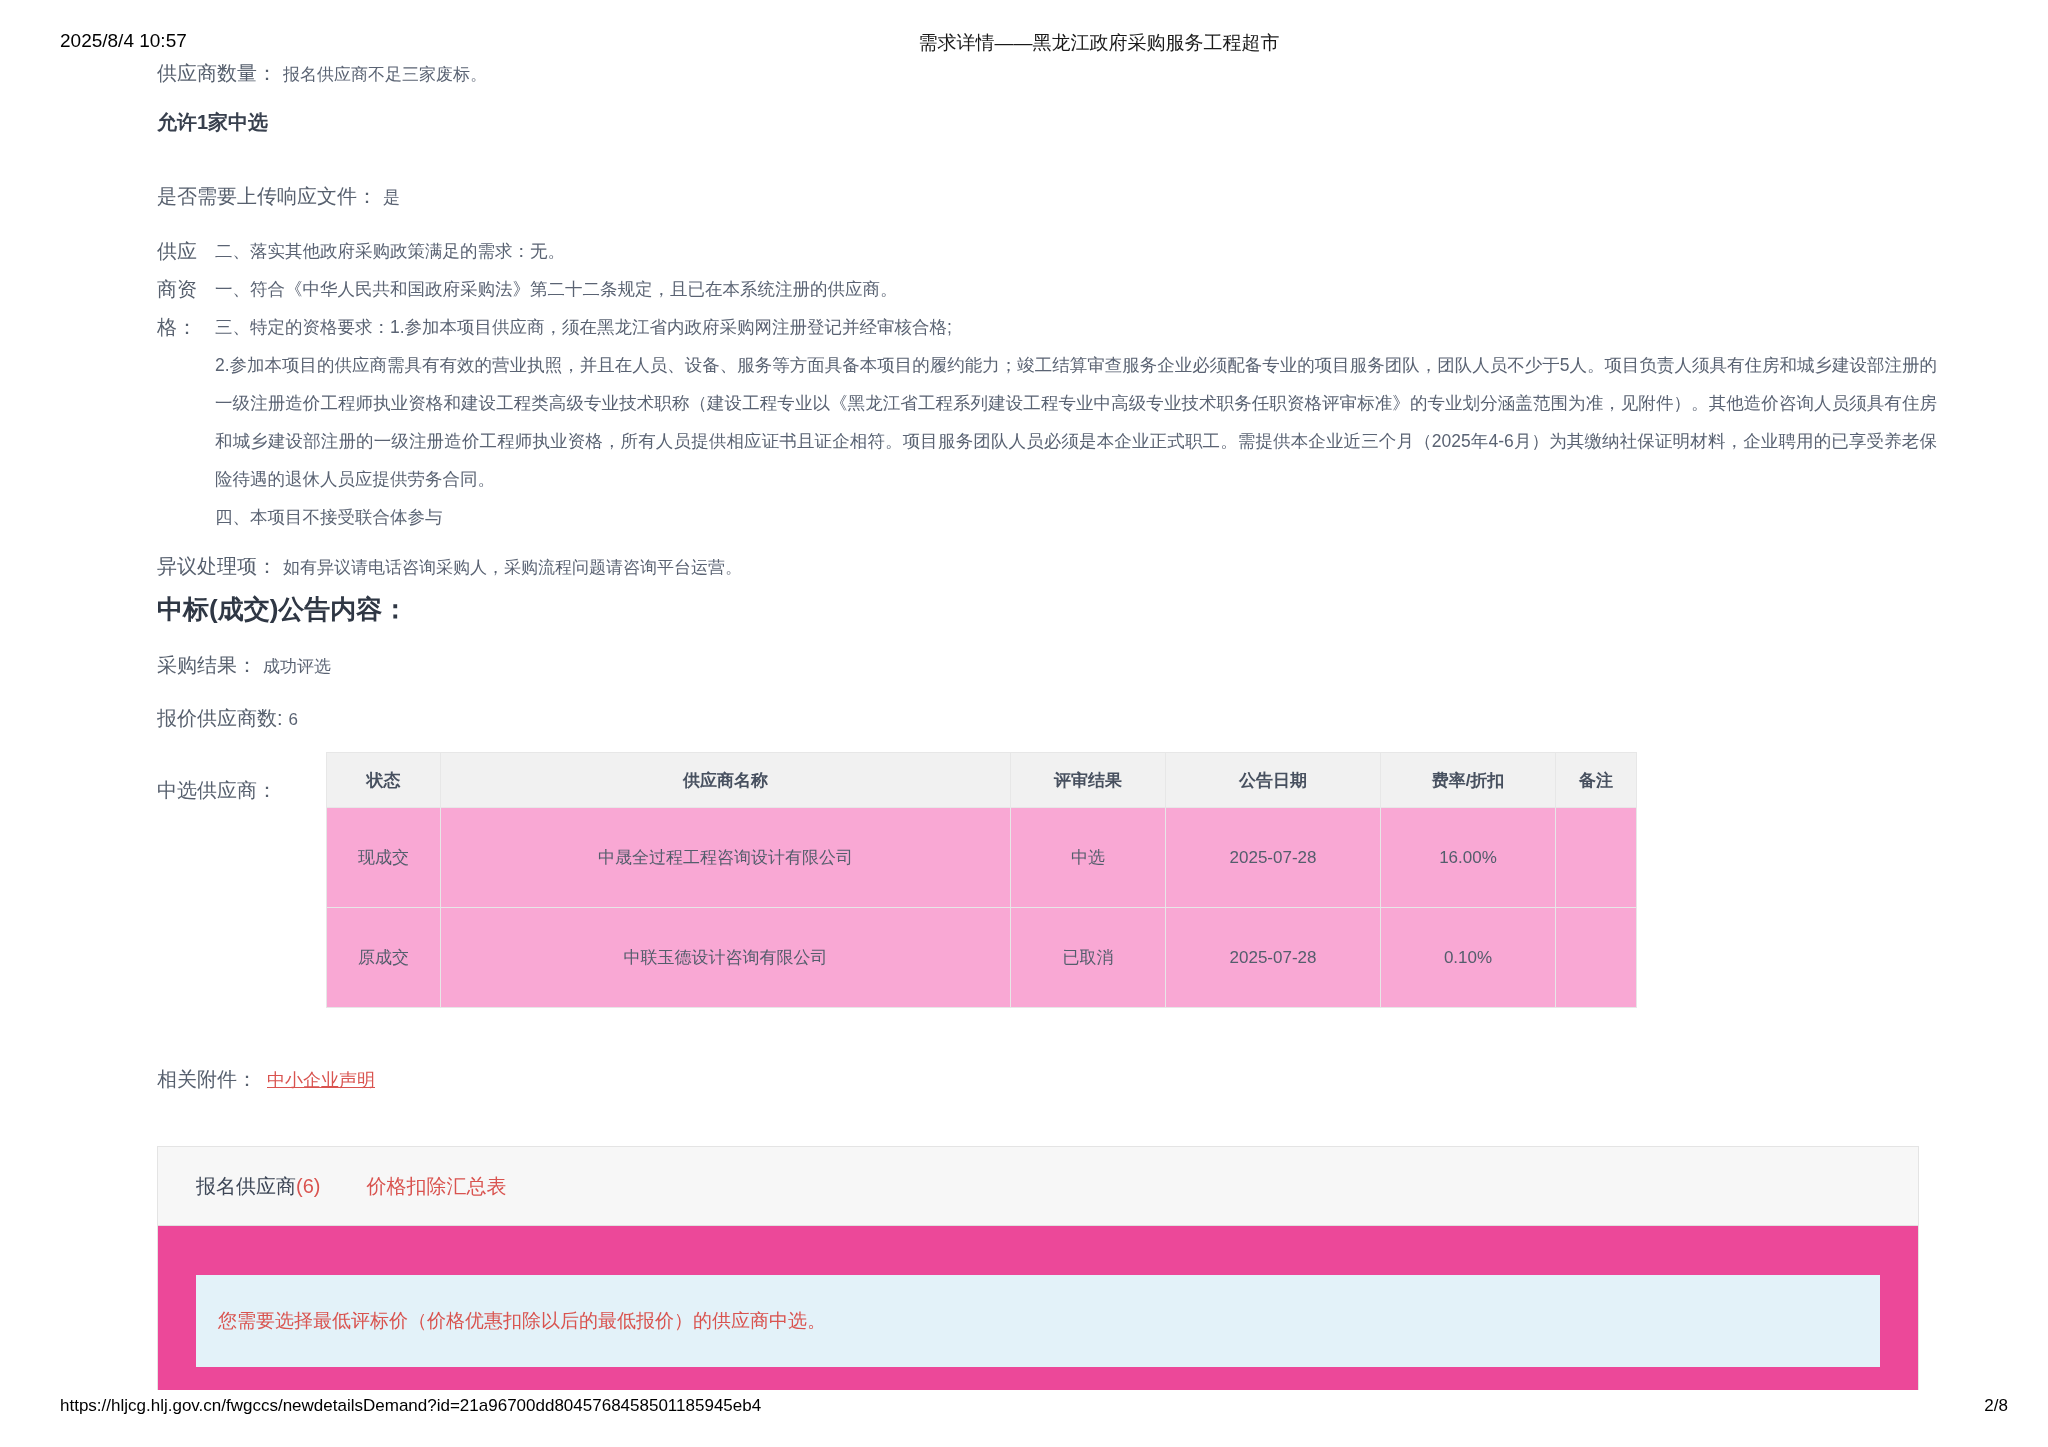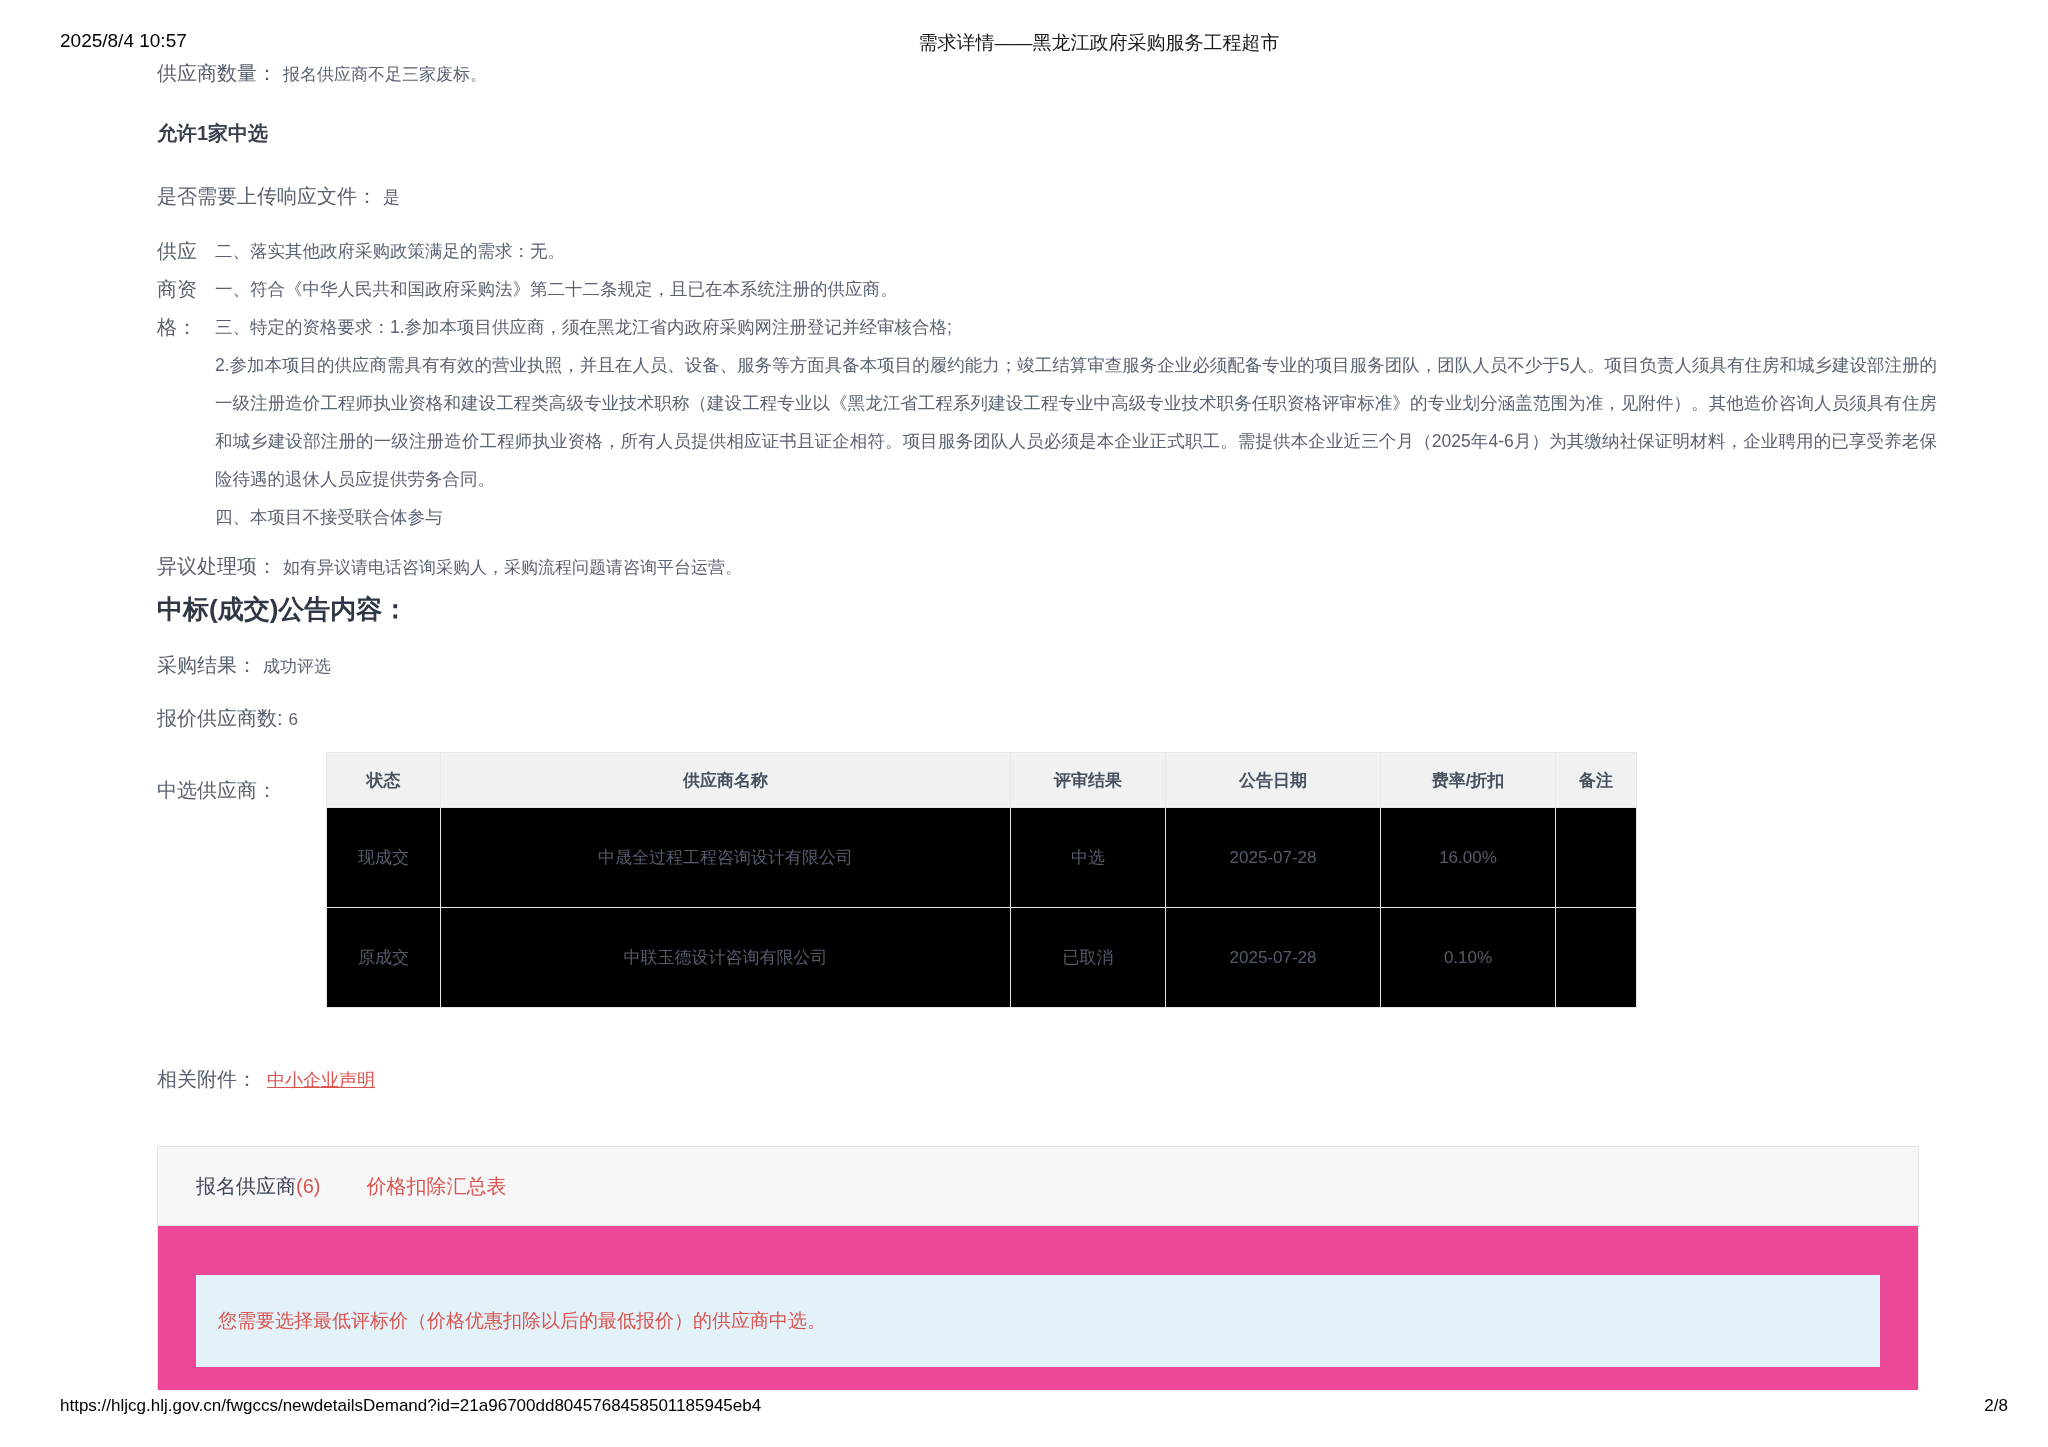--- a/index.html
+++ b/index.html
@@ -18,21 +18,21 @@
   .fvalue{font-size:17px;color:#5a6373;margin-left:6px;}
   .bold-line{font-size:20px;font-weight:bold;color:#38404e;}
   
   .qual{left:157px;top:232px;display:flex;align-items:flex-start;}
   .qual-label{width:52px;font-size:20px;color:#57606e;line-height:38px;}
   .qual-content{width:1722px;margin-left:6px;font-size:17.5px;color:#5a6373;line-height:38px;}
   .qual-content .para{text-align:justify;}
   
   .section-heading{left:157px;top:592px;font-size:26px;font-weight:bold;color:#2f3744;}
   
-  table.award{border-collapse:collapse;table-layout:fixed;background:#000000;}
+  table.award{border-collapse:collapse;table-layout:fixed;background:#f9a8d4;}
   table.award th,table.award td{border:1px solid #e7e7e7;text-align:center;vertical-align:middle;overflow:hidden;}
   table.award th{background:#f1f1f1;height:52px;font-size:17px;font-weight:bold;color:#47505f;}
   table.award td{height:97px;font-size:17px;color:#545d6c;}
   
   .attach-link{font-size:18px;color:#d9534f;text-decoration:underline;margin-left:10px;cursor:pointer;}
   
   .panel{left:157px;top:1146px;width:1762px;height:244px;border:1px solid #e4e4e4;border-bottom:none;background:#ec4899;box-sizing:border-box;}
   .tabstrip{height:78px;background:#f7f7f7;border-bottom:1px solid #e0e0e0;display:flex;align-items:center;padding-left:38px;gap:46px;}
   .tab1{font-size:20px;color:#3c4555;cursor:pointer;}
   .tab1 .count{color:#d9534f;}
@@ -43,21 +43,21 @@
 </head>
 <body>
 
 <div class="abs print-meta" style="left:60px;top:30px;">2025/8/4 10:57</div>
 <div class="abs print-meta print-title" style="top:30px;">需求详情——黑龙江政府采购服务工程超市</div>
 
 <div class="abs fline" style="top:60px;">
   <span class="flabel">供应商数量：</span><span class="fvalue">报名供应商不足三家废标。</span>
 </div>
 
-<div class="abs fline bold-line" style="top:120px;">允许1家中选</div>
+<div class="abs fline bold-line" style="top:109px;">允许1家中选</div>
 
 <div class="abs fline" style="top:183px;">
   <span class="flabel">是否需要上传响应文件：</span><span class="fvalue">是</span>
 </div>
 
 <div class="abs qual">
   <div class="qual-label">供应商资格：</div>
   <div class="qual-content">
     <div>二、落实其他政府采购政策满足的需求：无。</div>
     <div>一、符合《中华人民共和国政府采购法》第二十二条规定，且已在本系统注册的供应商。</div>

